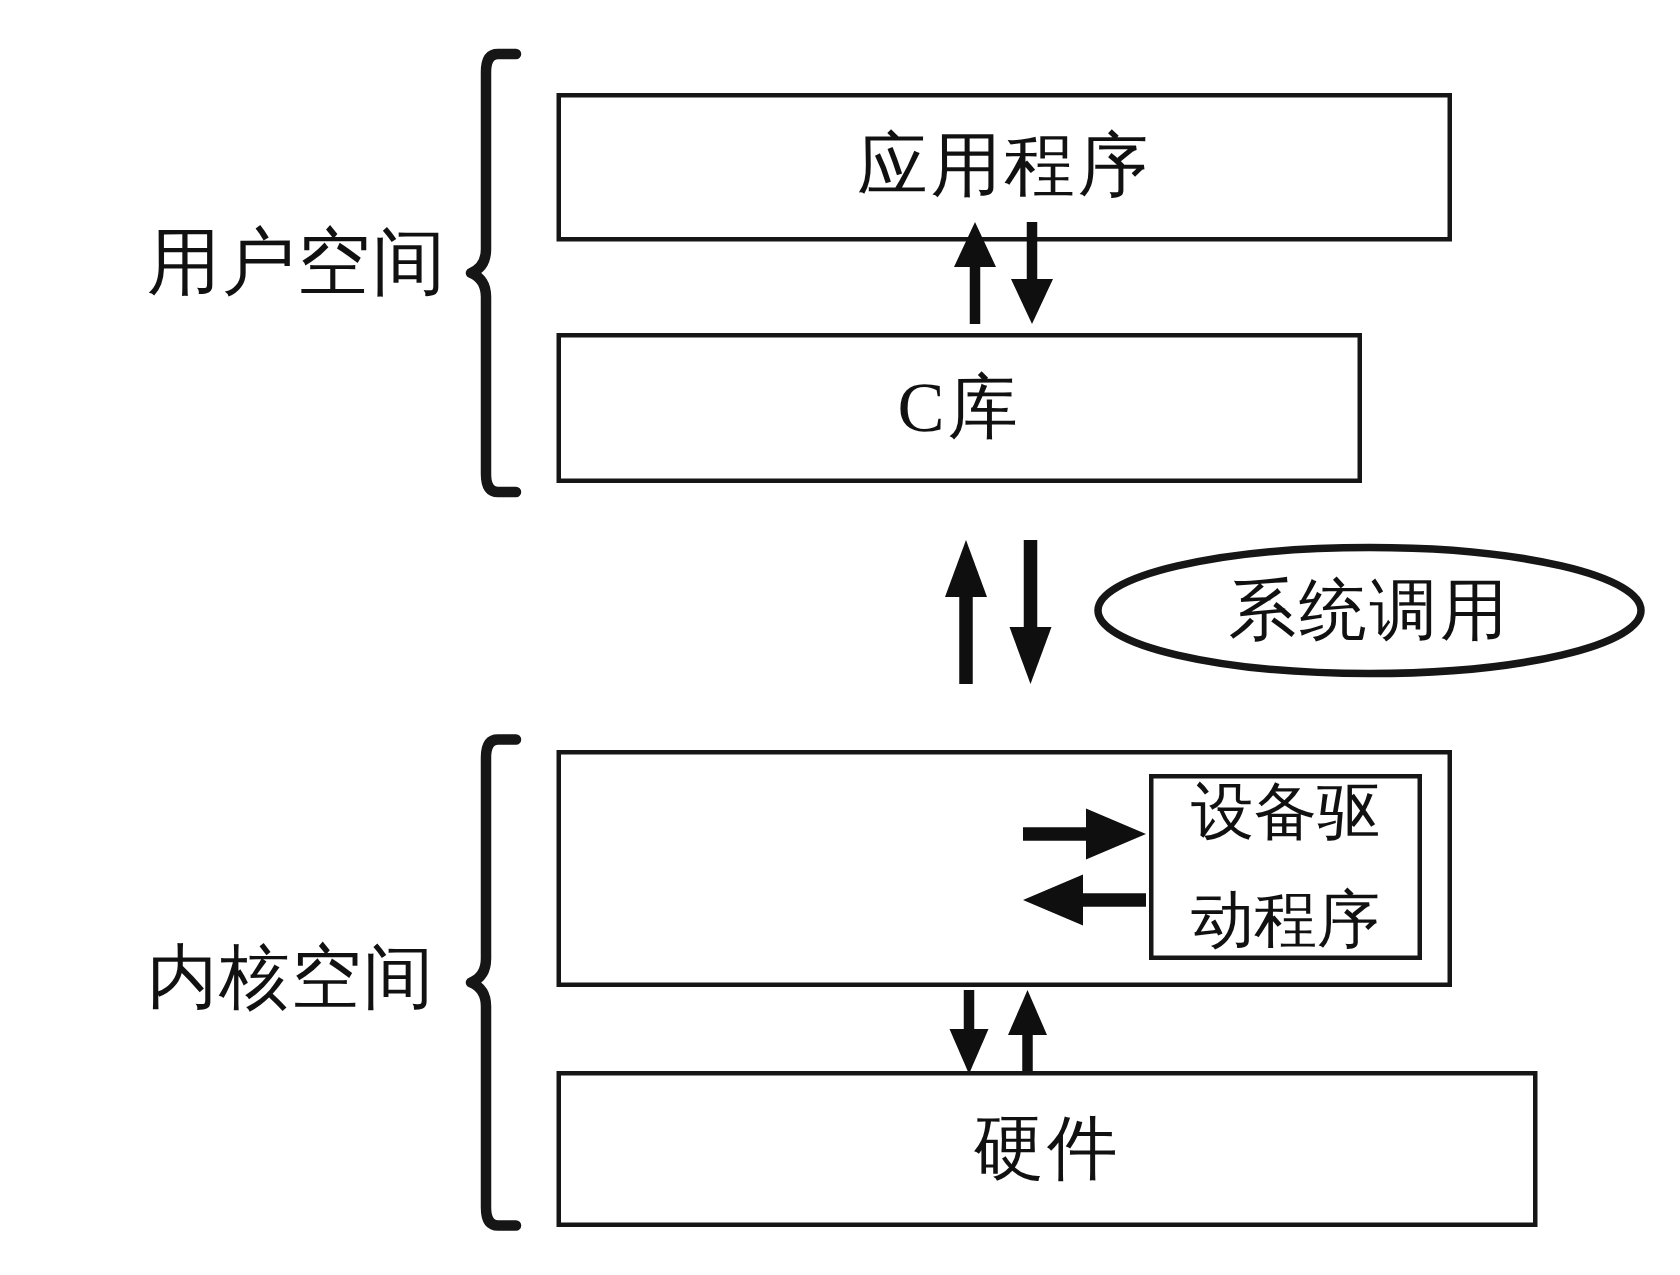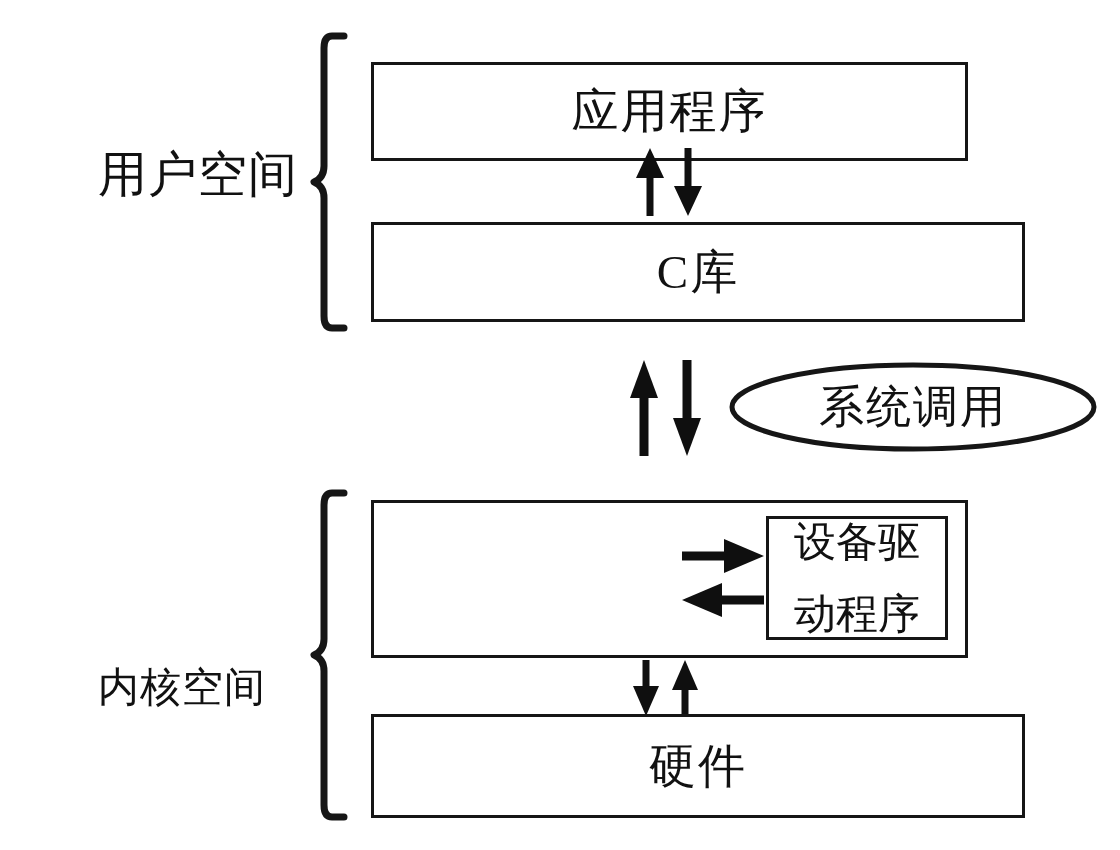--- a/index.html
+++ b/index.html
@@ -91,21 +91,21 @@
         <polygon points="25,0 11,30 39,30" fill="#0f0f0f"></polygon>
       </g>
 
       <g>
         <line x1="63" y1="0" x2="63" y2="46" stroke="#0f0f0f" stroke-width="7"></line>
         <polygon points="63,68 49,38 77,38" fill="#0f0f0f"></polygon>
       </g>
     </svg>
   </div>
 
-  <div class="box" style="left:371px; top:222px; width:654px; height:100px; font-size:47px; letter-spacing:2px;">
+  <div class="box" style="left:371px; top:222px; width:537px; height:100px; font-size:47px; letter-spacing:2px;">
     <span>C库</span>
   </div>
 
   <div class="arrows" style="left:630px; top:360px; width:80px; height:96px;">
     <svg width="80" height="96" viewBox="0 0 80 96">
       <g>
         <line x1="14" y1="96" x2="14" y2="28" stroke="#0f0f0f" stroke-width="9"></line>
         <polygon points="14,0 0,38 28,38" fill="#0f0f0f"></polygon>
       </g>
       <g>
@@ -123,21 +123,21 @@
       <span>系统调用</span>
     </div>
   </div>
 
   <div class="brace" style="left:310px; top:489px; width:40px; height:332px;">
     <svg width="40" height="332" viewBox="0 0 40 332">
       <path d="M 34 4 L 22 4 Q 14 4 14 16 L 14 150 Q 14 162 4 166 Q 14 170 14 182 L 14 316 Q 14 328 22 328 L 34 328" fill="none" stroke="#161616" stroke-width="7" stroke-linecap="round" stroke-linejoin="round"></path>
     </svg>
   </div>
 
-  <div class="side-label" style="left:98px; top:620px; font-size:41px;margin-top:40px;">内核空间</div>
+  <div class="side-label" style="left:98px; top:620px; font-size:47px;">内核空间</div>
 
   <div class="box" style="left:371px; top:500px; width:597px; height:158px;"></div>
 
 
   <div class="arrows" style="left:682px; top:536px; width:82px; height:84px;">
     <svg width="82" height="84" viewBox="0 0 82 84">
       <g>
         <line x1="0" y1="20" x2="48" y2="20" stroke="#0f0f0f" stroke-width="9"></line>
         <polygon points="82,20 42,3 42,37" fill="#0f0f0f"></polygon>
       </g>

